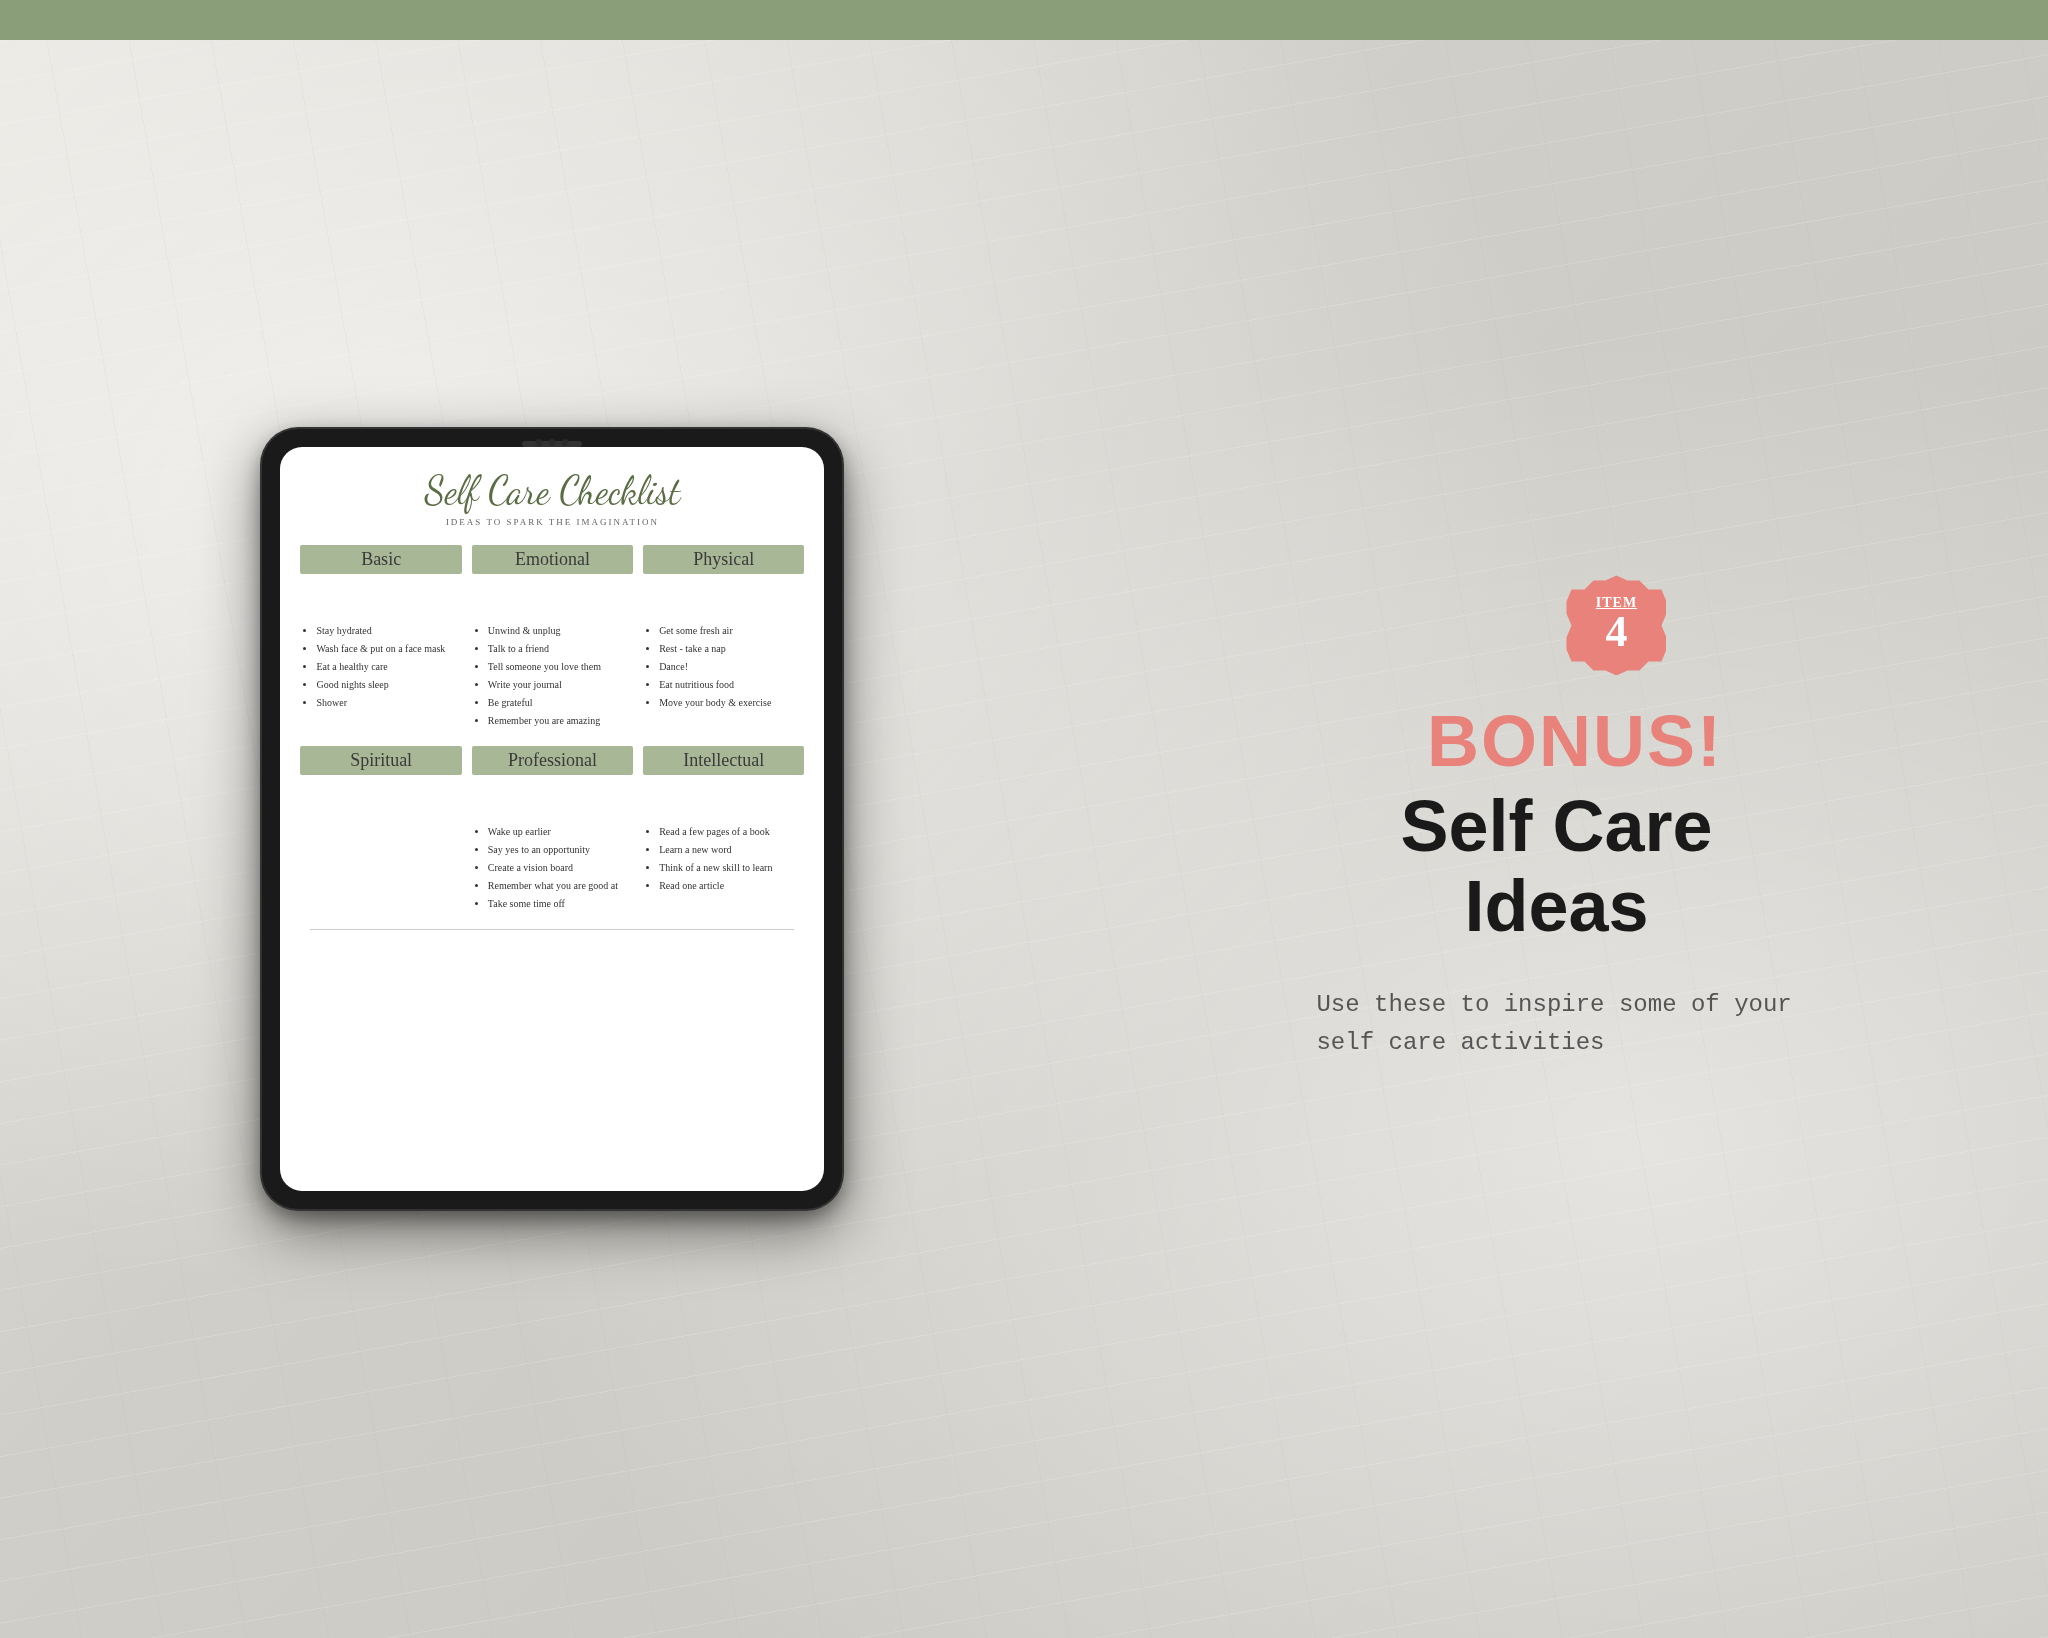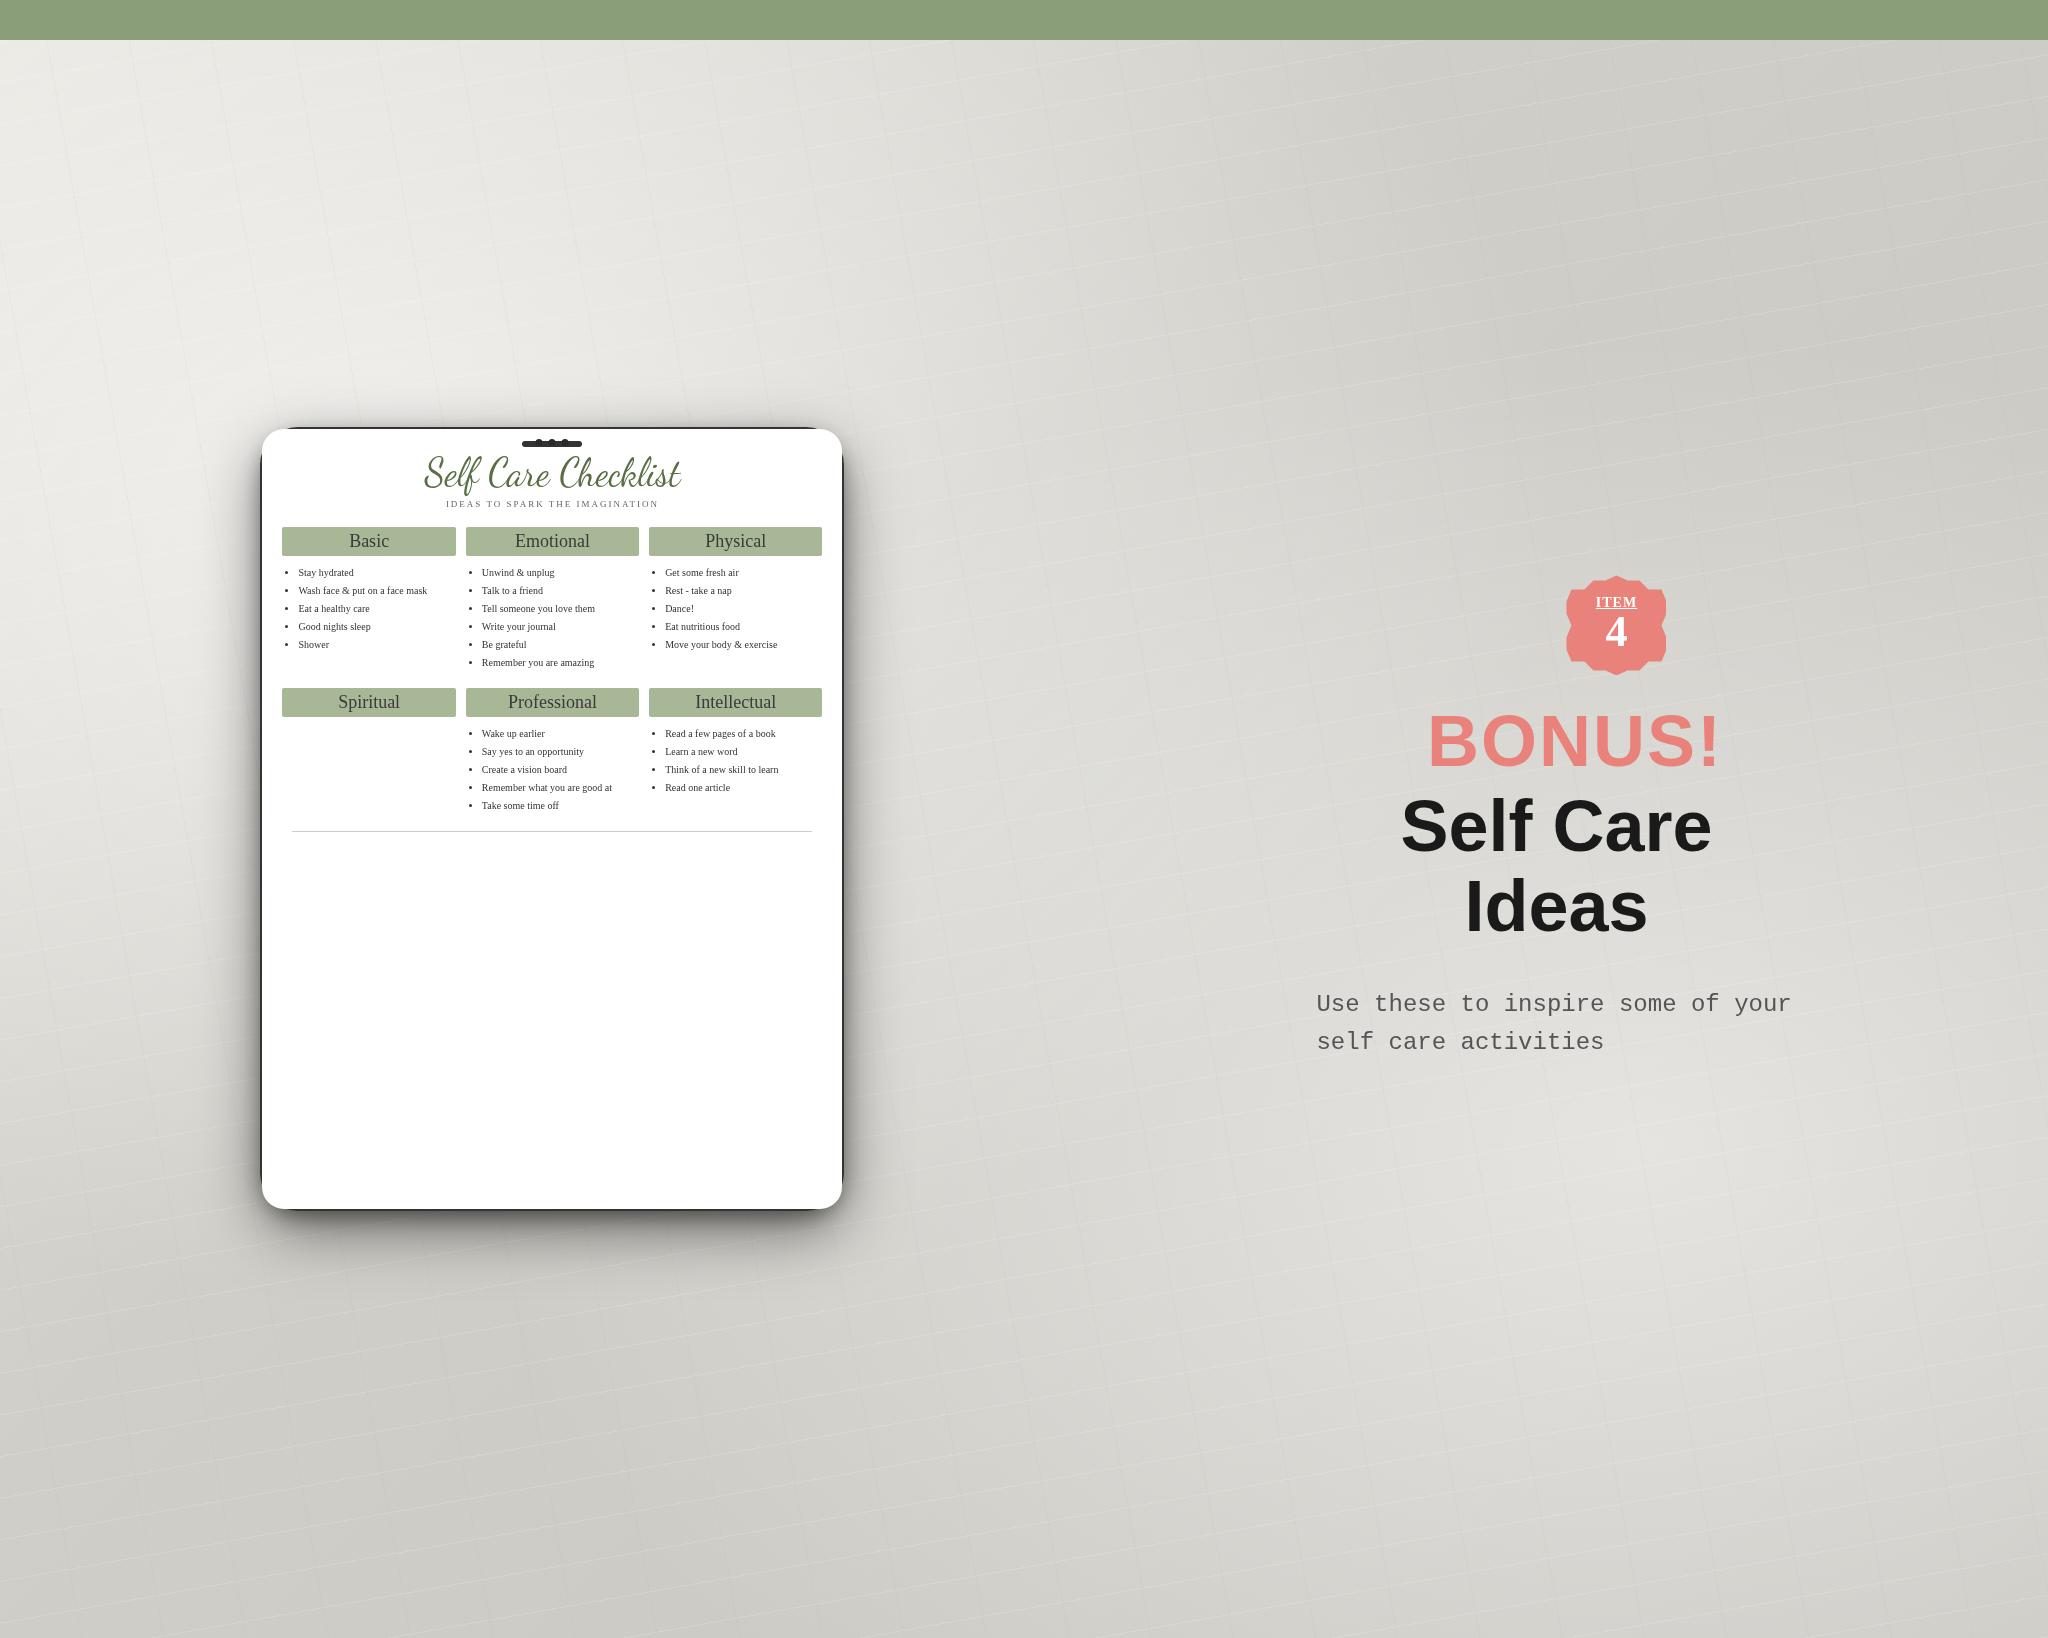--- a/index.html
+++ b/index.html
@@ -62,20 +62,21 @@
       position: relative;
       z-index: 1;
     }
 
     
     .tablet-frame {
       width: 580px;
       height: 780px;
       background: #1a1a1a;
       border-radius: 36px;
+      padding: 18px;
       box-shadow:
         0 0 0 2px #333,
         0 20px 60px rgba(0,0,0,0.5),
         0 8px 20px rgba(0,0,0,0.4);
       position: relative;
     }
 
     .tablet-frame::before {
       content: '';
       position: absolute;
@@ -140,20 +141,21 @@
     
     .sections-grid {
       display: grid;
       grid-template-columns: 1fr 1fr 1fr;
       gap: 16px 10px;
     }
 
     .section-col {
       display: flex;
       flex-direction: column;
+      gap: 40px;
     }
 
     .section-header {
       background: #a8b896;
       text-align: center;
       padding: 4px 8px;
       font-family: 'Brush Script MT', cursive;
       font-size: 18px;
       color: #3a3a3a;
       margin-bottom: 8px;

